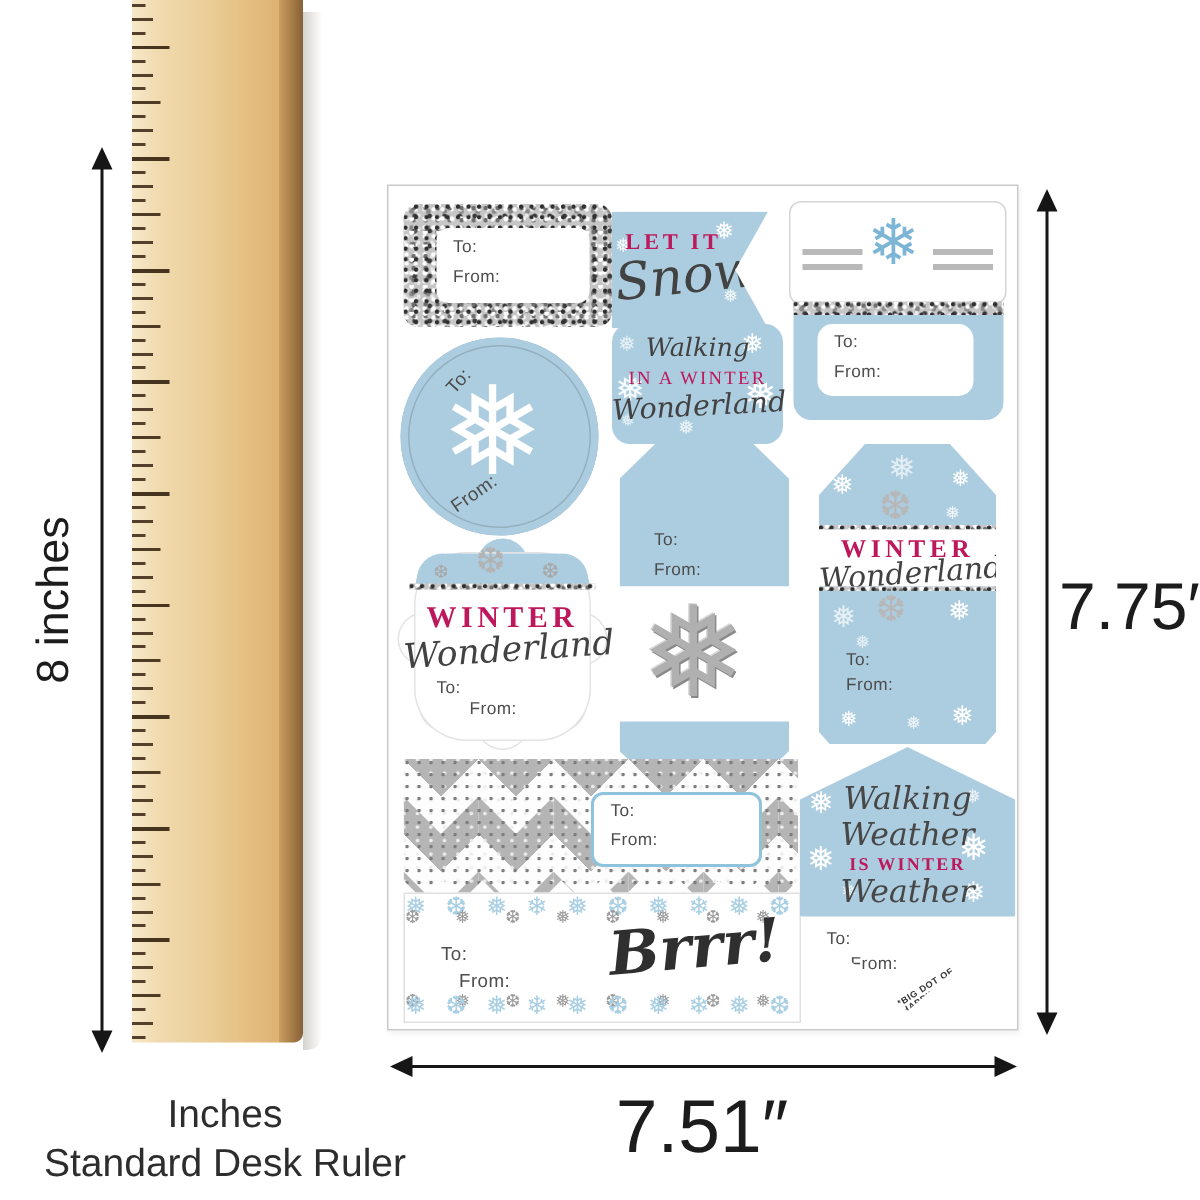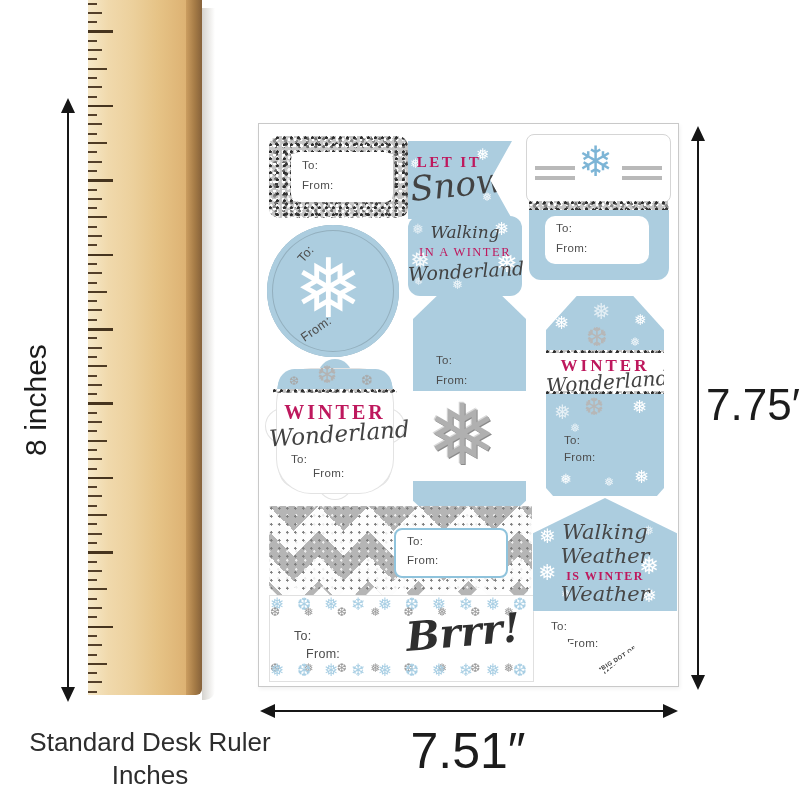--- a/index.html
+++ b/index.html
@@ -85,22 +85,22 @@
   </div>
 
   <div class="abs" style="left:60px;top:98px;width:16px;height:604px">
     <span class="ah ah-up" style="left:1px;top:0"></span>
     <div class="dim-line-v" style="left:7px;top:13px;height:578px"></div>
     <span class="ah ah-down" style="left:1px;bottom:0"></span>
   </div>
   <div class="dim-label" style="left:-49px;top:383px;width:170px;height:34px;text-align:center;font-size:30px;transform:rotate(-90deg)">8 inches</div>
 
   <div class="caption">
+    <div>Inches</div>
     <div>Standard Desk Ruler</div>
-    <div>Inches</div>
   </div>
 
   <div class="sheet">
 
     <div class="tag glitter" style="left:10px;top:12px;width:139px;height:82px;border-radius:10px">
       <div class="whitebox" style="left:22px;top:16px;width:102px;height:50px;border-radius:8px">
         <span class="tofrom" style="left:11px;top:7px">To:</span>
         <span class="tofrom" style="left:11px;top:27px">From:</span>
       </div>
     </div>

